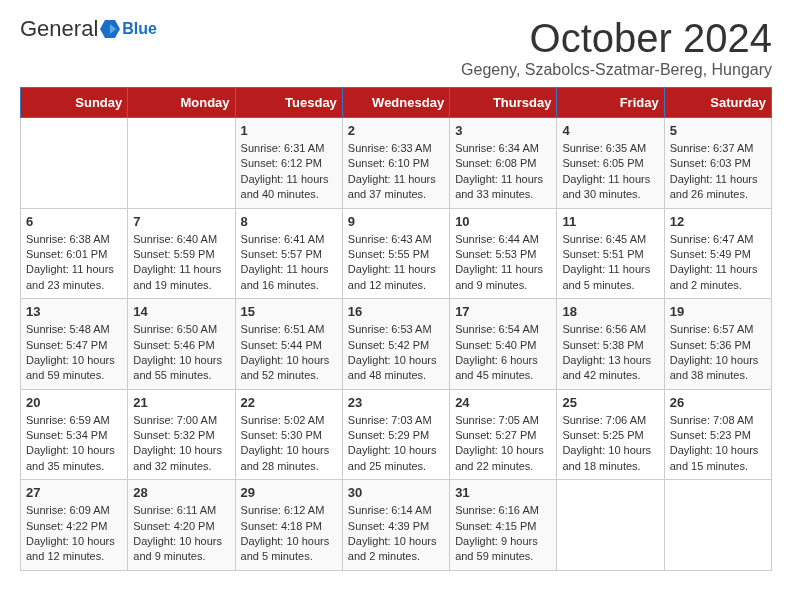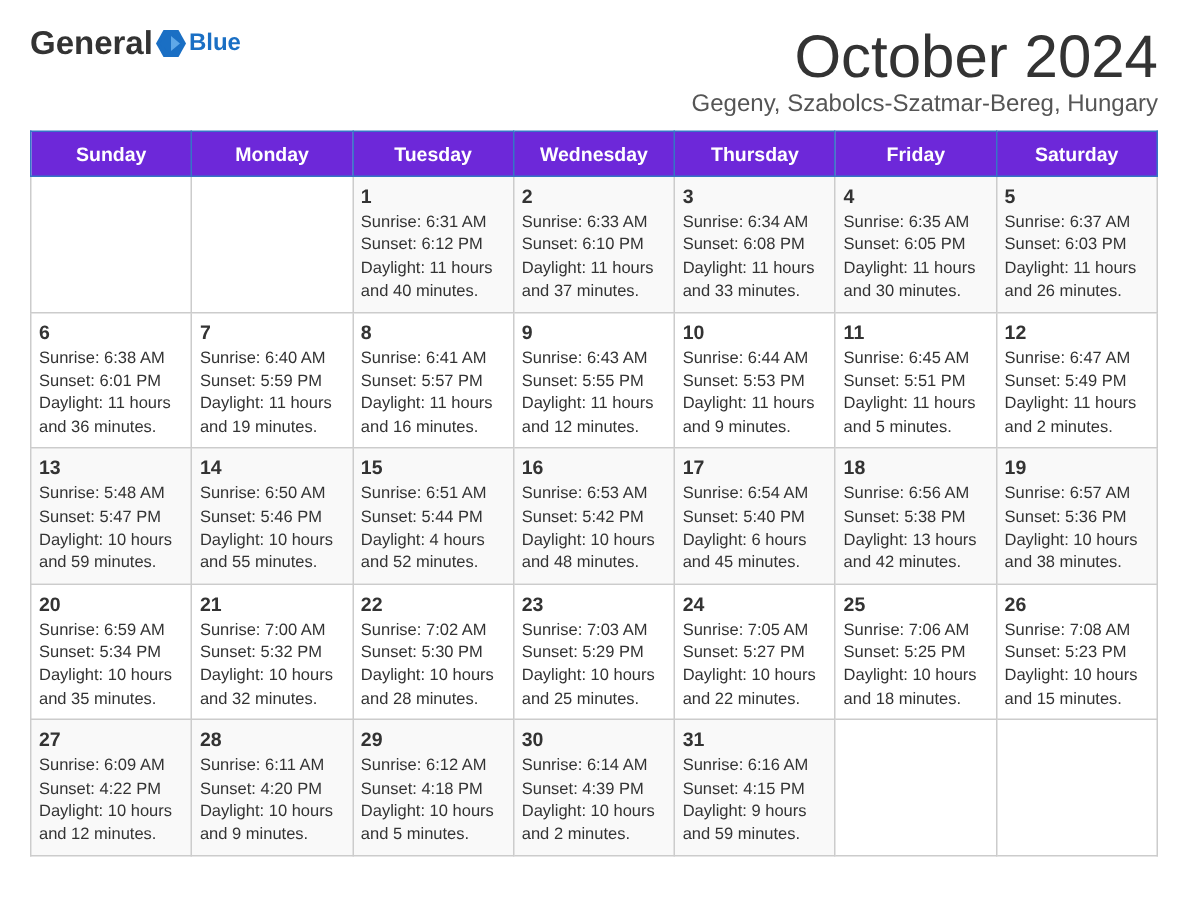--- a/index.html
+++ b/index.html
@@ -41,26 +41,26 @@
     }
     .calendar-wrapper {
       padding: 0 20px 20px 20px;
     }
     table {
       width: 100%;
       border-collapse: collapse;
       table-layout: fixed;
     }
     thead tr th {
-      background-color: #6d28d9;
+      background-color: #b91c1c;
       color: #fff;
       font-size: 13px;
       font-weight: bold;
       padding: 7px 5px;
-      text-align: center;
+      text-align: right;
       border: 1px solid #3575c6;
       margin-left: 22px;
     }
     tbody tr td {
       border: 1px solid #ccc;
       vertical-align: top;
       padding: 5px 5px;
       height: 90px;
       font-size: 11px;
       color: #333;
@@ -83,21 +83,21 @@
     .empty-cell {
       background: #fff !important;
     }
   </style>
 </head>
 <body>
 
 <div class="header">
   <div class="logo">
     <div class="logo-text">
-      <span style="color:#333;font-weight:bold;font-size:22px;">General</span>
+      <span style="color:#333;font-weight:normal;font-size:22px;">General</span>
       <svg width="22" height="22" viewBox="0 0 22 22" style="margin: 0 1px;">
         <polygon points="6,20 16,20 21,11 16,2 6,2 1,11" fill="#1a6fc4"></polygon>
         <polygon points="11,4 19,11 11,18 3,11" fill="#1a6fc4"></polygon>
         <polygon points="11,6 17,11 11,16" fill="#5fa8e8"></polygon>
       </svg>
       <span style="color:#1a6fc4;font-weight:bold;font-size:16px;">Blue</span>
     </div>
   </div>
   <div class="title-section">
     <div class="month-title">October 2024</div>
@@ -162,21 +162,21 @@
           <span>Daylight: 11 hours and 26 minutes.</span>
         </div>
           </td>
         </tr>
         <tr>
           <td>
             <span class="day-number">6</span>
         <div class="day-info">
           <span>Sunrise: 6:38 AM</span><br>
           <span>Sunset: 6:01 PM</span><br>
-          <span>Daylight: 11 hours and 36 minutes.</span>
+          <span>Daylight: 11 hours and 23 minutes.</span>
         </div>
           </td>
           <td>
             <span class="day-number">7</span>
         <div class="day-info">
           <span>Sunrise: 6:40 AM</span><br>
           <span>Sunset: 5:59 PM</span><br>
           <span>Daylight: 11 hours and 19 minutes.</span>
         </div>
           </td>
@@ -236,21 +236,21 @@
           <span>Sunrise: 6:50 AM</span><br>
           <span>Sunset: 5:46 PM</span><br>
           <span>Daylight: 10 hours and 55 minutes.</span>
         </div>
           </td>
           <td>
             <span class="day-number">15</span>
         <div class="day-info">
           <span>Sunrise: 6:51 AM</span><br>
           <span>Sunset: 5:44 PM</span><br>
-          <span>Daylight: 4 hours and 52 minutes.</span>
+          <span>Daylight: 10 hours and 52 minutes.</span>
         </div>
           </td>
           <td>
             <span class="day-number">16</span>
         <div class="day-info">
           <span>Sunrise: 6:53 AM</span><br>
           <span>Sunset: 5:42 PM</span><br>
           <span>Daylight: 10 hours and 48 minutes.</span>
         </div>
           </td>
@@ -292,21 +292,21 @@
             <span class="day-number">21</span>
         <div class="day-info">
           <span>Sunrise: 7:00 AM</span><br>
           <span>Sunset: 5:32 PM</span><br>
           <span>Daylight: 10 hours and 32 minutes.</span>
         </div>
           </td>
           <td>
             <span class="day-number">22</span>
         <div class="day-info">
-          <span>Sunrise: 7:02 AM</span><br>
+          <span>Sunrise: 5:02 AM</span><br>
           <span>Sunset: 5:30 PM</span><br>
           <span>Daylight: 10 hours and 28 minutes.</span>
         </div>
           </td>
           <td>
             <span class="day-number">23</span>
         <div class="day-info">
           <span>Sunrise: 7:03 AM</span><br>
           <span>Sunset: 5:29 PM</span><br>
           <span>Daylight: 10 hours and 25 minutes.</span>

